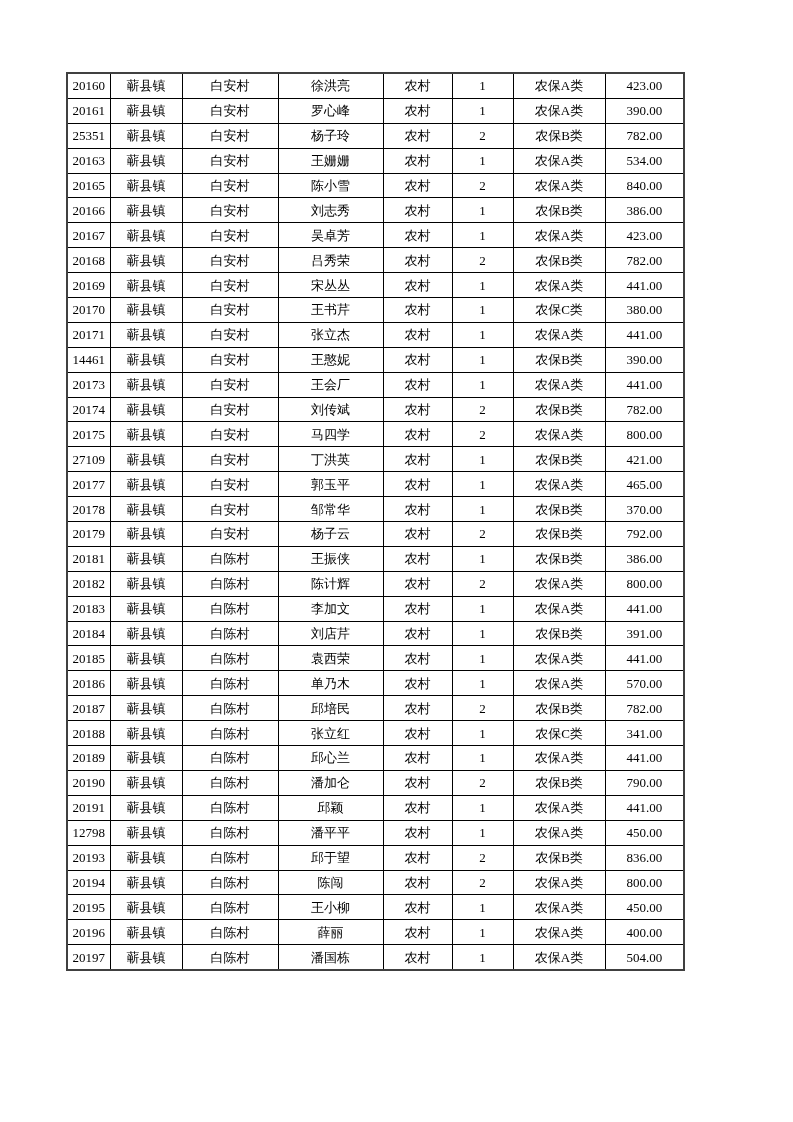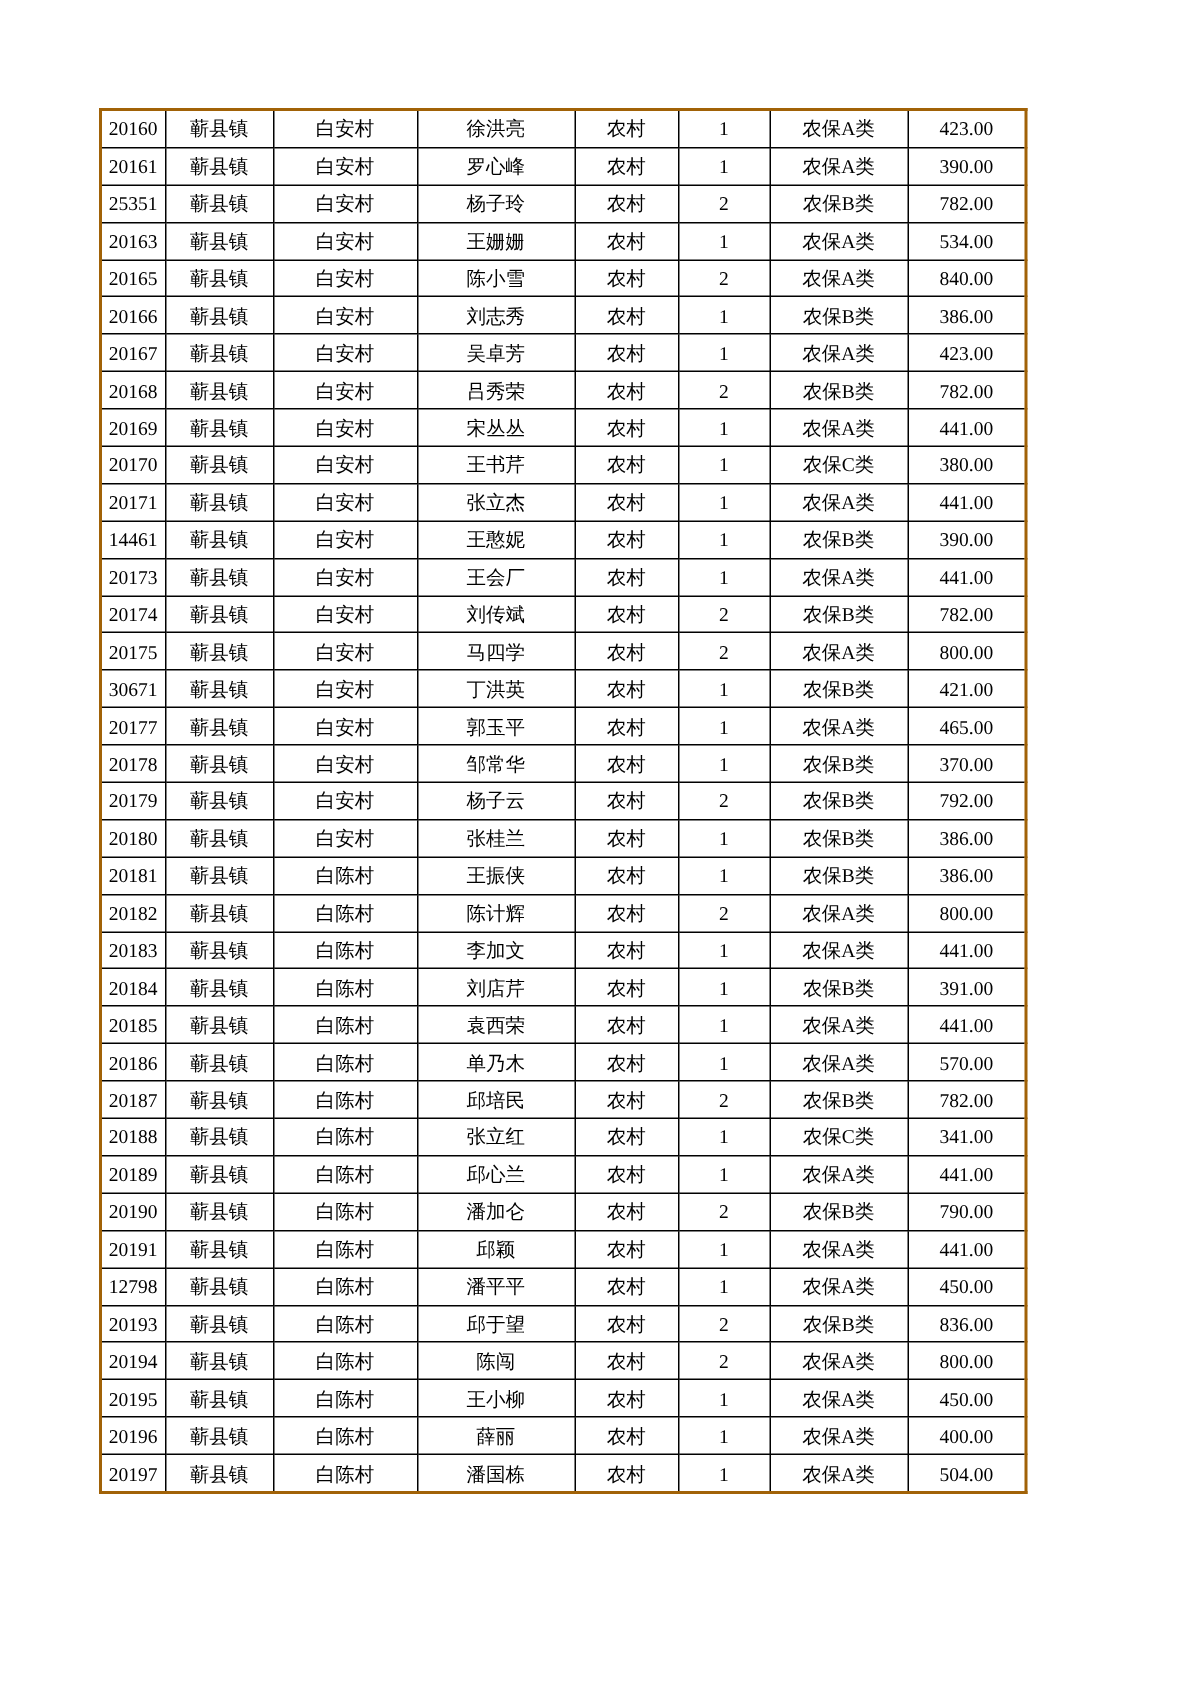--- a/index.html
+++ b/index.html
@@ -15,21 +15,21 @@
     overflow: hidden;
     font-family: "Liberation Serif", "DejaVu Serif", serif;
     color: #000000;
   }
   table.records {
     position: absolute;
     left: 66px;
     top: 72px;
     border-collapse: collapse;
     table-layout: fixed;
-    border: 2px solid #a16207;
+    border: 2px solid #404040;
   }
   table.records td {
     border: 1px solid #000000;
     height: 23.9px;
     padding: 0;
     text-align: center;
     vertical-align: middle;
     font-size: 13px;
     line-height: 1;
     white-space: nowrap;
@@ -205,21 +205,21 @@
           <td>20175</td>
           <td>蕲县镇</td>
           <td>白安村</td>
           <td>马四学</td>
           <td>农村</td>
           <td>2</td>
           <td>农保A类</td>
           <td>800.00</td>
         </tr>
         <tr>
-          <td>30671</td>
+          <td>27109</td>
           <td>蕲县镇</td>
           <td>白安村</td>
           <td>丁洪英</td>
           <td>农村</td>
           <td>1</td>
           <td>农保B类</td>
           <td>421.00</td>
         </tr>
         <tr>
           <td>20177</td>
@@ -243,30 +243,20 @@
         </tr>
         <tr>
           <td>20179</td>
           <td>蕲县镇</td>
           <td>白安村</td>
           <td>杨子云</td>
           <td>农村</td>
           <td>2</td>
           <td>农保B类</td>
           <td>792.00</td>
-        </tr>
-        <tr>
-          <td>20180</td>
-          <td>蕲县镇</td>
-          <td>白安村</td>
-          <td>张桂兰</td>
-          <td>农村</td>
-          <td>1</td>
-          <td>农保B类</td>
-          <td>386.00</td>
         </tr>
         <tr>
           <td>20181</td>
           <td>蕲县镇</td>
           <td>白陈村</td>
           <td>王振侠</td>
           <td>农村</td>
           <td>1</td>
           <td>农保B类</td>
           <td>386.00</td>

